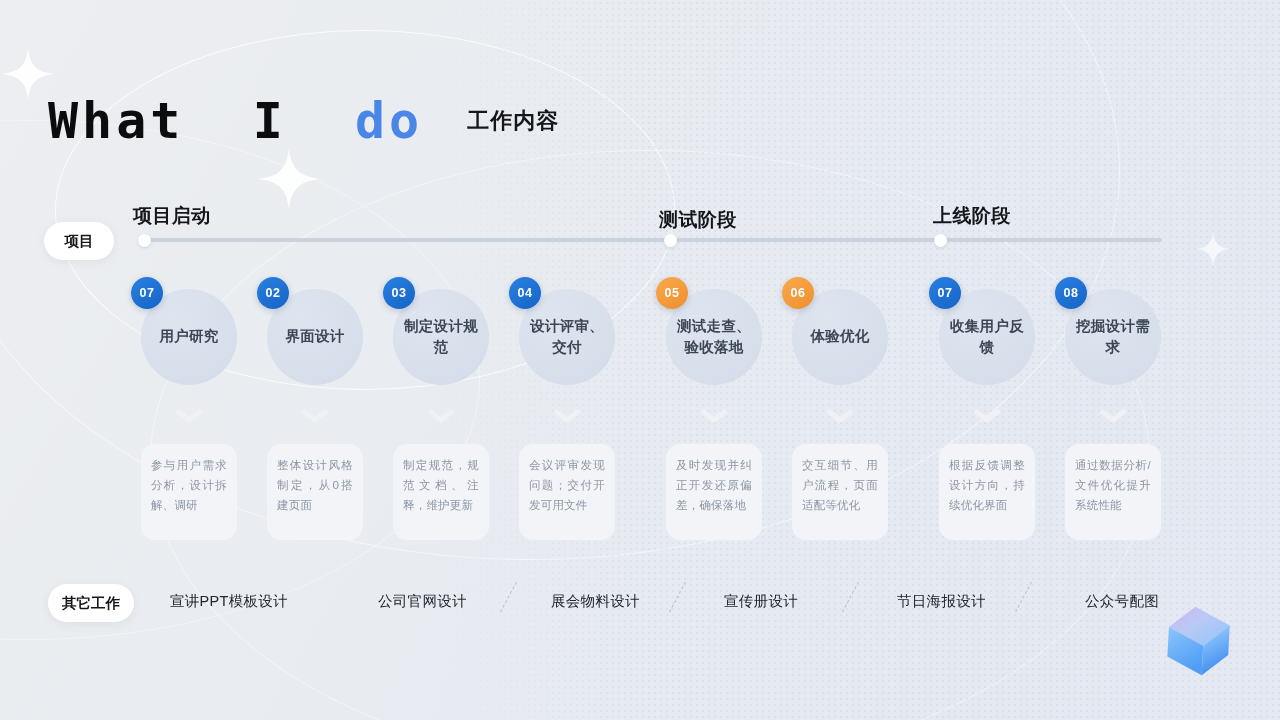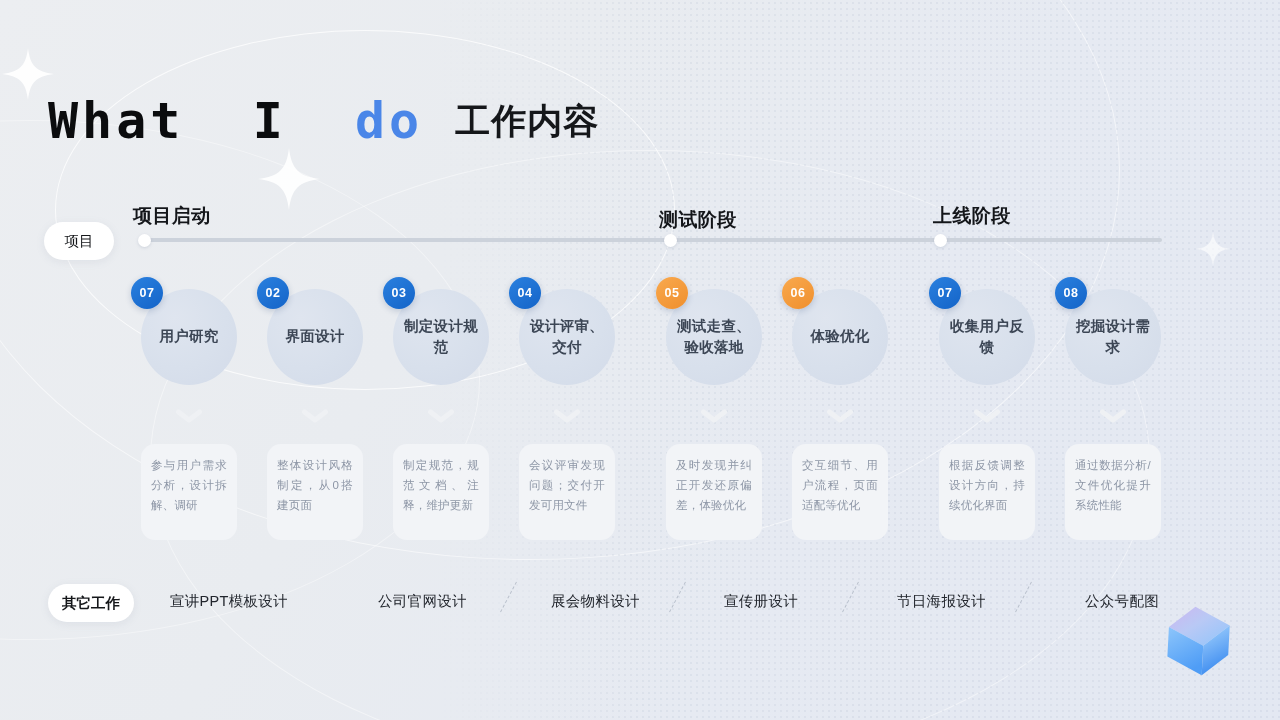--- a/index.html
+++ b/index.html
@@ -58,36 +58,36 @@
   }
   .spark svg { display: block; width: 100%; height: 100%; }
 
   
   .title-row {
     position: absolute;
     left: 48px;
     top: 96px;
     display: flex;
     align-items: center;
-    gap: 0;
+    gap: 12px;
   }
   .title-en {
     font-family: "DejaVu Sans Mono", "Liberation Mono", monospace;
     font-weight: 700;
     font-size: 50px;
     letter-spacing: 4px;
     color: #0b0c0e;
     line-height: 1;
     white-space: pre;
   }
   .title-en .accent {
     color: #4a86e8;
   }
   .title-cn {
-    font-size: 35px;
+    font-size: 22px;
     font-weight: 700;
     color: #15171a;
     margin-left: 32px;
     letter-spacing: 1px;
   }
 
   
   .phase-label {
     position: absolute;
     font-size: 19px;
@@ -103,21 +103,21 @@
     border-radius: 24px;
     display: flex;
     align-items: center;
     justify-content: center;
     box-shadow: 0 2px 8px rgba(120,135,160,0.12);
   }
   .pill-project {
     left: 44px; top: 222px;
     width: 70px; height: 38px;
     font-size: 14.5px;
-    font-weight: 400;
+    font-weight: 700;
     color: #15171a;
   }
 
   .timeline {
     position: absolute;
     left: 140px;
     top: 238px;
     width: 1022px;
     height: 4px;
     background: #ccd2db;
@@ -396,21 +396,21 @@
   <div class="card" style="left:267px;  top:444px;">
       <div class="card-text">整体设计风格制定，从0搭建页面</div>
     </div>
   <div class="card" style="left:393px;  top:444px;">
       <div class="card-text">制定规范，规范文档、注释，维护更新</div>
     </div>
   <div class="card" style="left:519px;  top:444px;">
       <div class="card-text">会议评审发现问题；交付开发可用文件</div>
     </div>
   <div class="card" style="left:666px;  top:444px;">
-      <div class="card-text">及时发现并纠正开发还原偏差，体验优化</div>
+      <div class="card-text">及时发现并纠正开发还原偏差，确保落地</div>
     </div>
   <div class="card" style="left:792px;  top:444px;">
       <div class="card-text">交互细节、用户流程，页面适配等优化</div>
     </div>
   <div class="card" style="left:939px;  top:444px;">
       <div class="card-text">根据反馈调整设计方向，持续优化界面</div>
     </div>
   <div class="card" style="left:1065px; top:444px;">
       <div class="card-text">通过数据分析/文件优化提升系统性能</div>
     </div>

